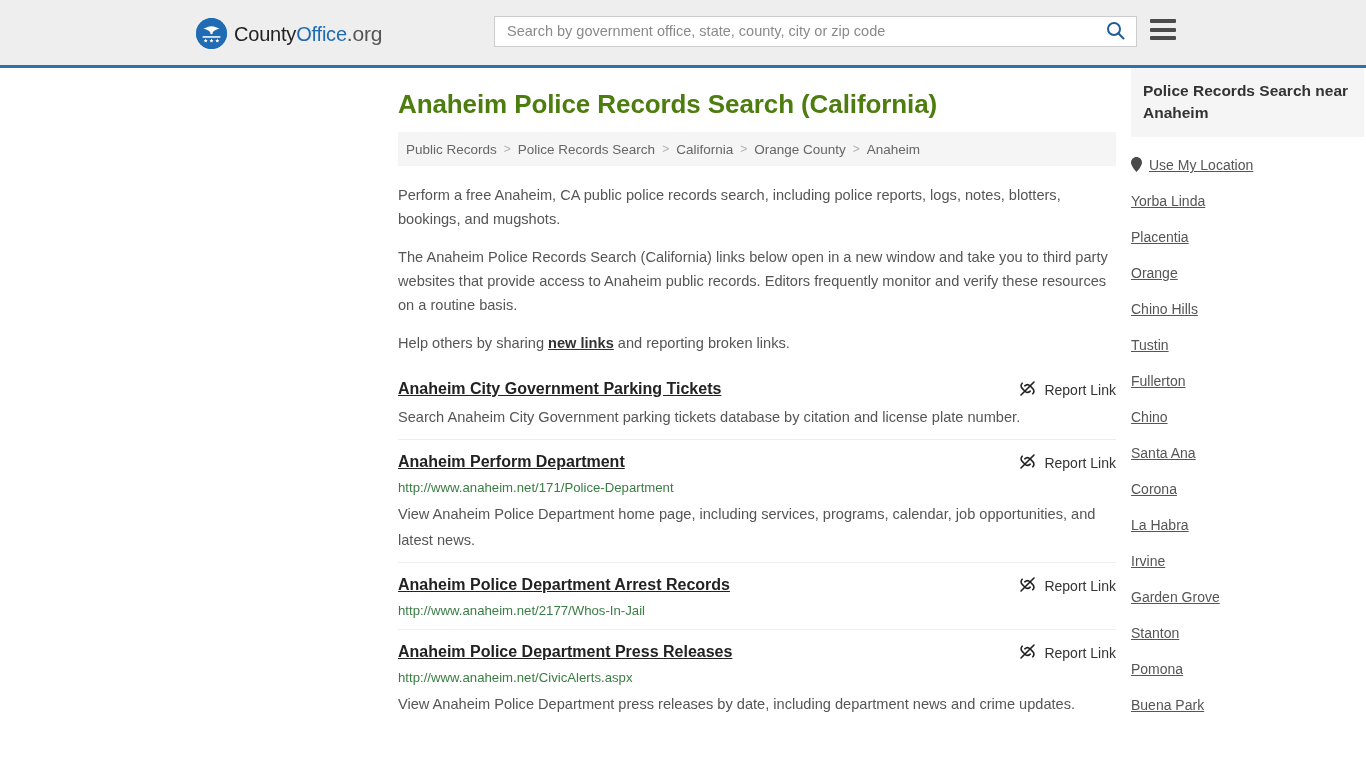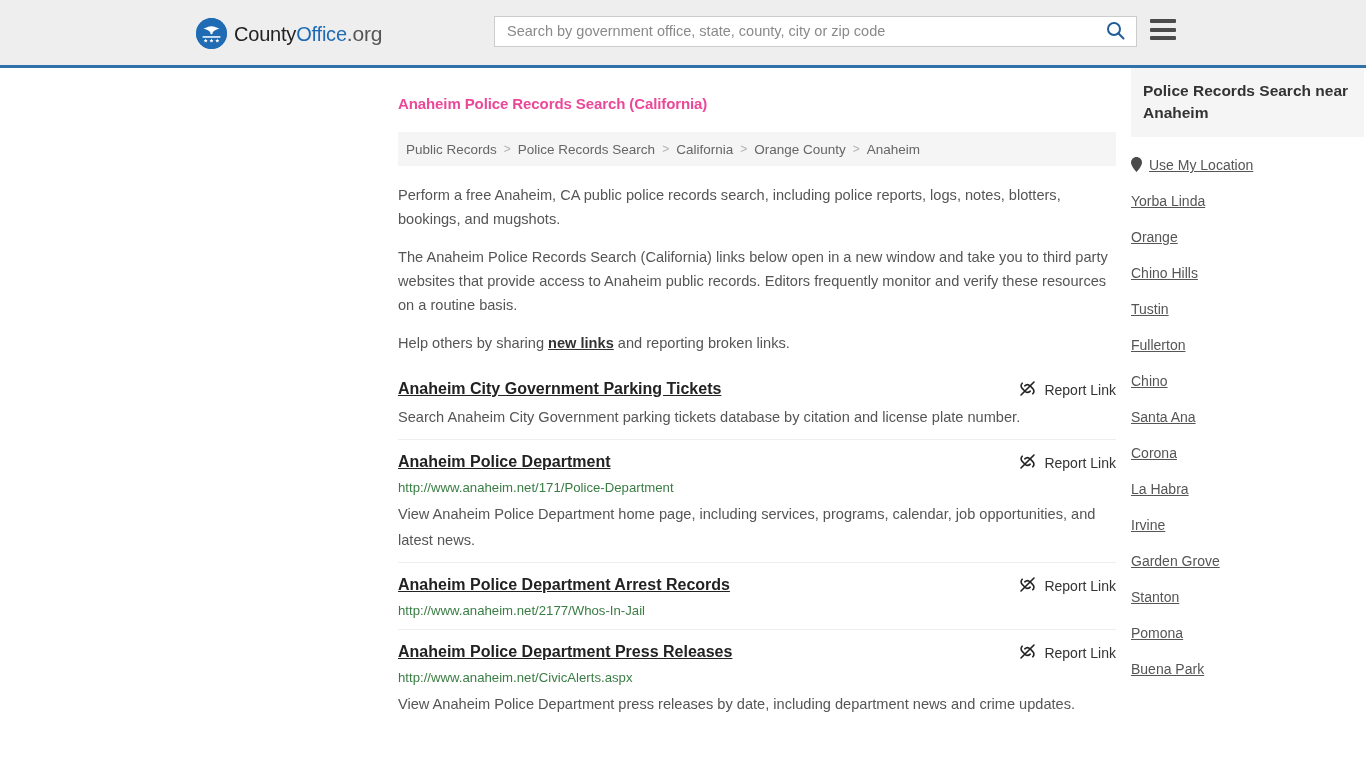--- a/index.html
+++ b/index.html
@@ -134,24 +134,24 @@
   .side-col {
     position: absolute;
     left: 938px;
     top: 0;
     width: 233px;
   }
 
   h1.page-title {
     margin: 0;
     padding: 22px 0 0 0;
-    font-size: 15px;
+    font-size: 26px;
     line-height: 28px;
     font-weight: bold;
-    color: #ec4899;
+    color: #4d7c0f;
     letter-spacing: -0.1px;
   }
 
   .breadcrumb {
     margin-top: 14px;
     background: #f5f5f5;
     height: 34px;
     display: flex;
     align-items: center;
     padding: 0 8px;
@@ -350,21 +350,21 @@
                     <path d="M13.8 13.8 C15.3 12.3 15.3 10.0 13.8 8.6 L11.0 5.8 C9.6 4.4 7.3 4.4 5.8 5.8" fill="none" stroke="#222" stroke-width="1.6" stroke-linecap="round"></path>
                     <line x1="2.0" y1="15.0" x2="15.0" y2="2.0" stroke="#222" stroke-width="1.6" stroke-linecap="round"></line>
                   </svg></span>
                 <span class="rl-label">Report Link</span>
               </div>
             </div>
             <div class="result-desc">Search Anaheim City Government parking tickets database by citation and license plate number.</div>
           </div>
           <div class="result">
             <div class="result-head">
-              <a class="result-title">Anaheim Police Department</a>
+              <a class="result-title">Anaheim Perform Department</a>
               <div class="report-link">
                 <span><svg width="17" height="17" viewBox="0 0 17 17" aria-hidden="true">
                     <path d="M3.2 3.2 C1.7 4.7 1.7 7.0 3.2 8.4 L6.0 11.2 C7.4 12.6 9.7 12.6 11.2 11.2" fill="none" stroke="#222" stroke-width="1.6" stroke-linecap="round"></path>
                     <path d="M13.8 13.8 C15.3 12.3 15.3 10.0 13.8 8.6 L11.0 5.8 C9.6 4.4 7.3 4.4 5.8 5.8" fill="none" stroke="#222" stroke-width="1.6" stroke-linecap="round"></path>
                     <line x1="2.0" y1="15.0" x2="15.0" y2="2.0" stroke="#222" stroke-width="1.6" stroke-linecap="round"></line>
                   </svg></span>
                 <span class="rl-label">Report Link</span>
               </div>
             </div>
             <a class="result-url">http://www.anaheim.net/171/Police-Department</a>
@@ -415,20 +415,23 @@
                 <path d="M5.5 0 C2.46 0 0 2.46 0 5.5 C0 9.3 5.5 15 5.5 15 C5.5 15 11 9.3 11 5.5 C11 2.46 8.54 0 5.5 0 Z" fill="#4a4a4a"></path>
               </svg>
             </span>
             <span>Use My Location</span>
           </a>
         </li>
       <li>
             <a>Yorba Linda</a>
           </li>
           <li>
+            <a>Placentia</a>
+          </li>
+          <li>
             <a>Orange</a>
           </li>
           <li>
             <a>Chino Hills</a>
           </li>
           <li>
             <a>Tustin</a>
           </li>
           <li>
             <a>Fullerton</a>

